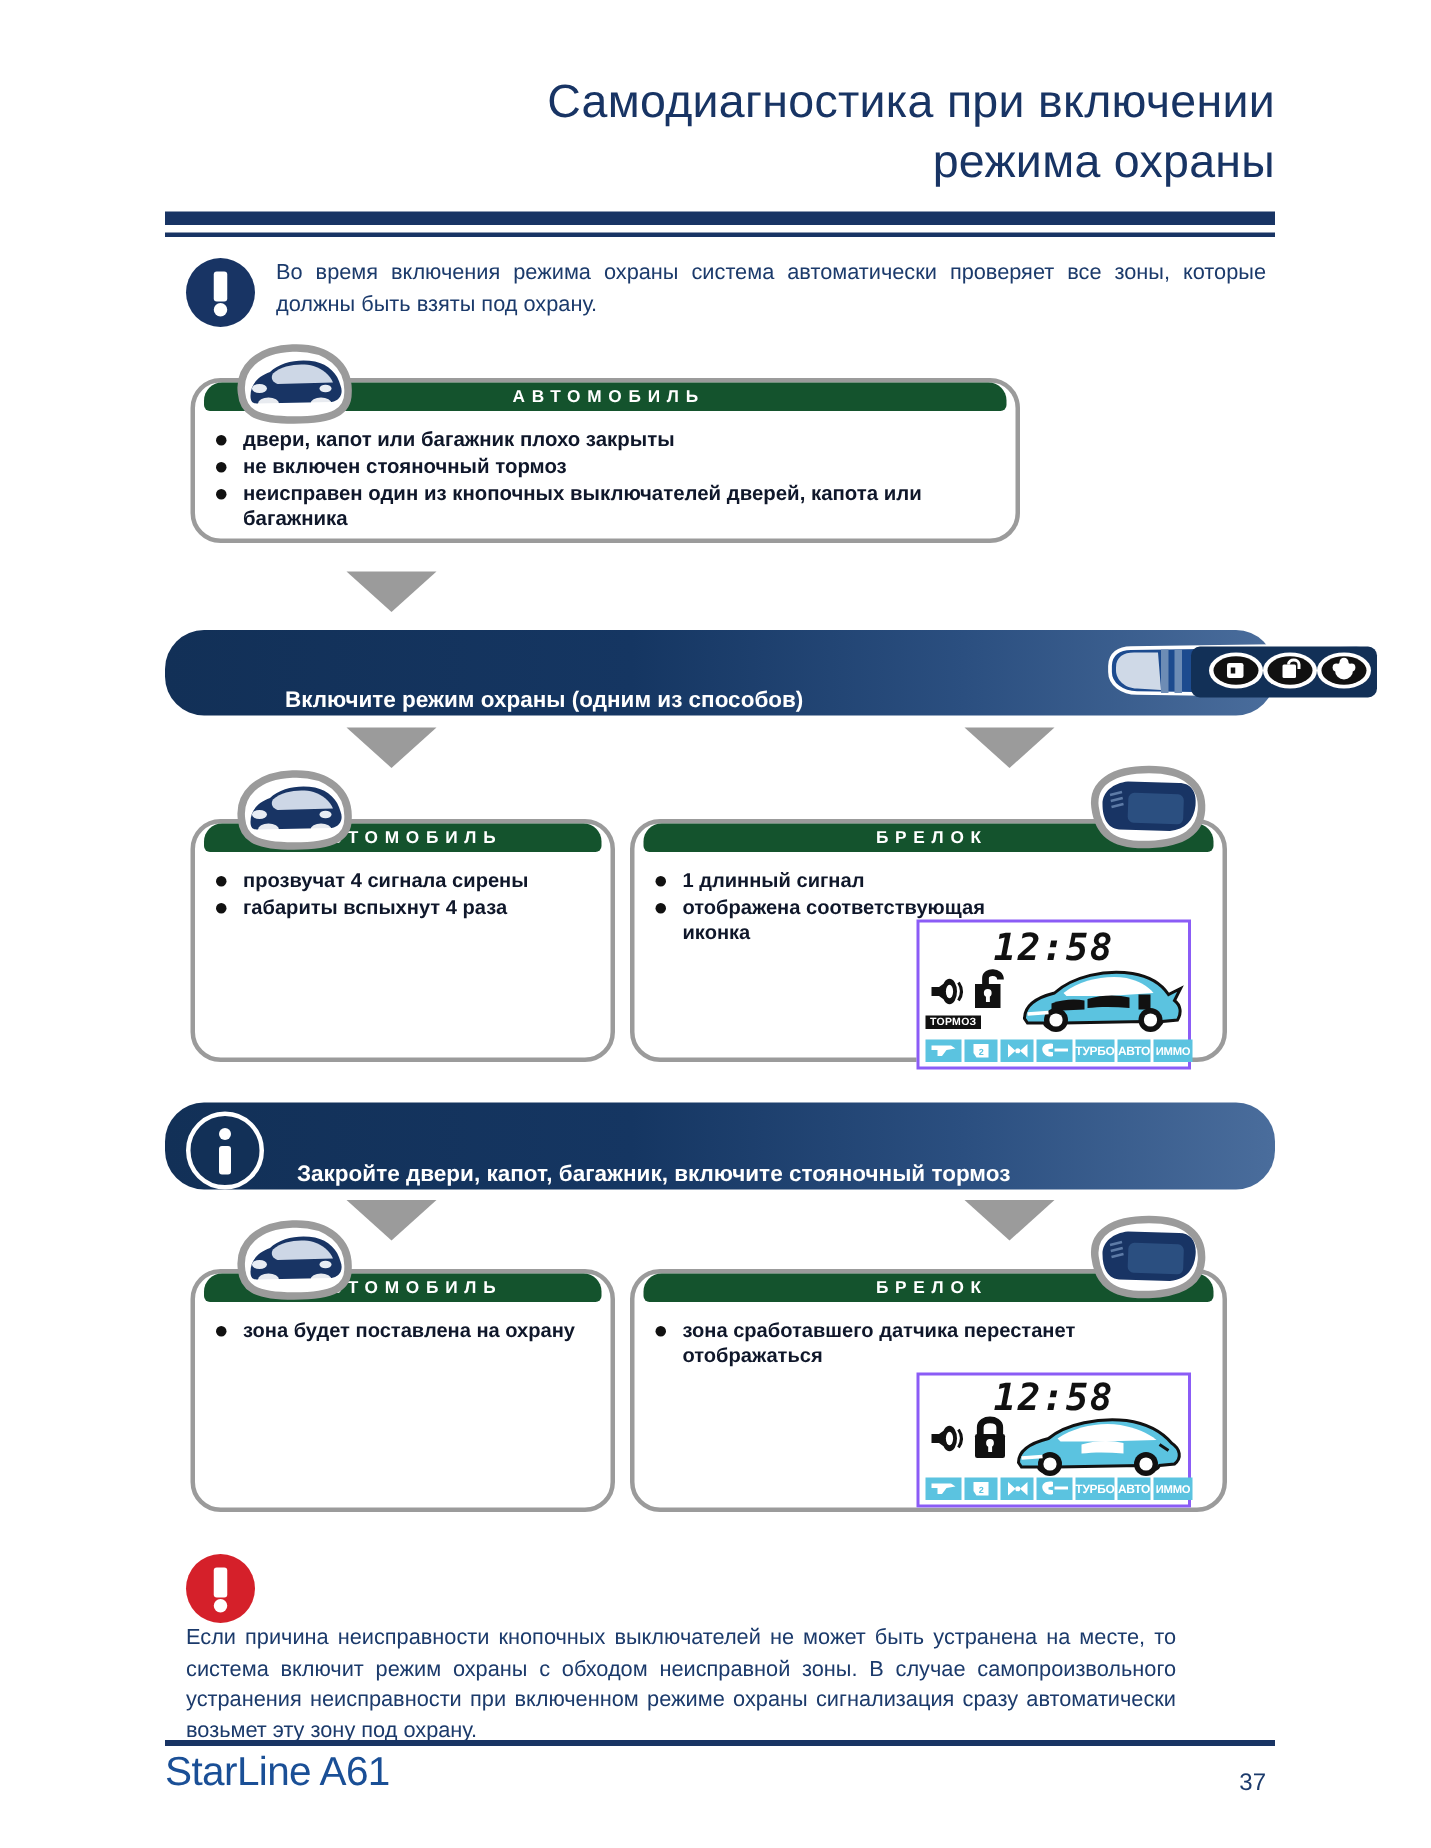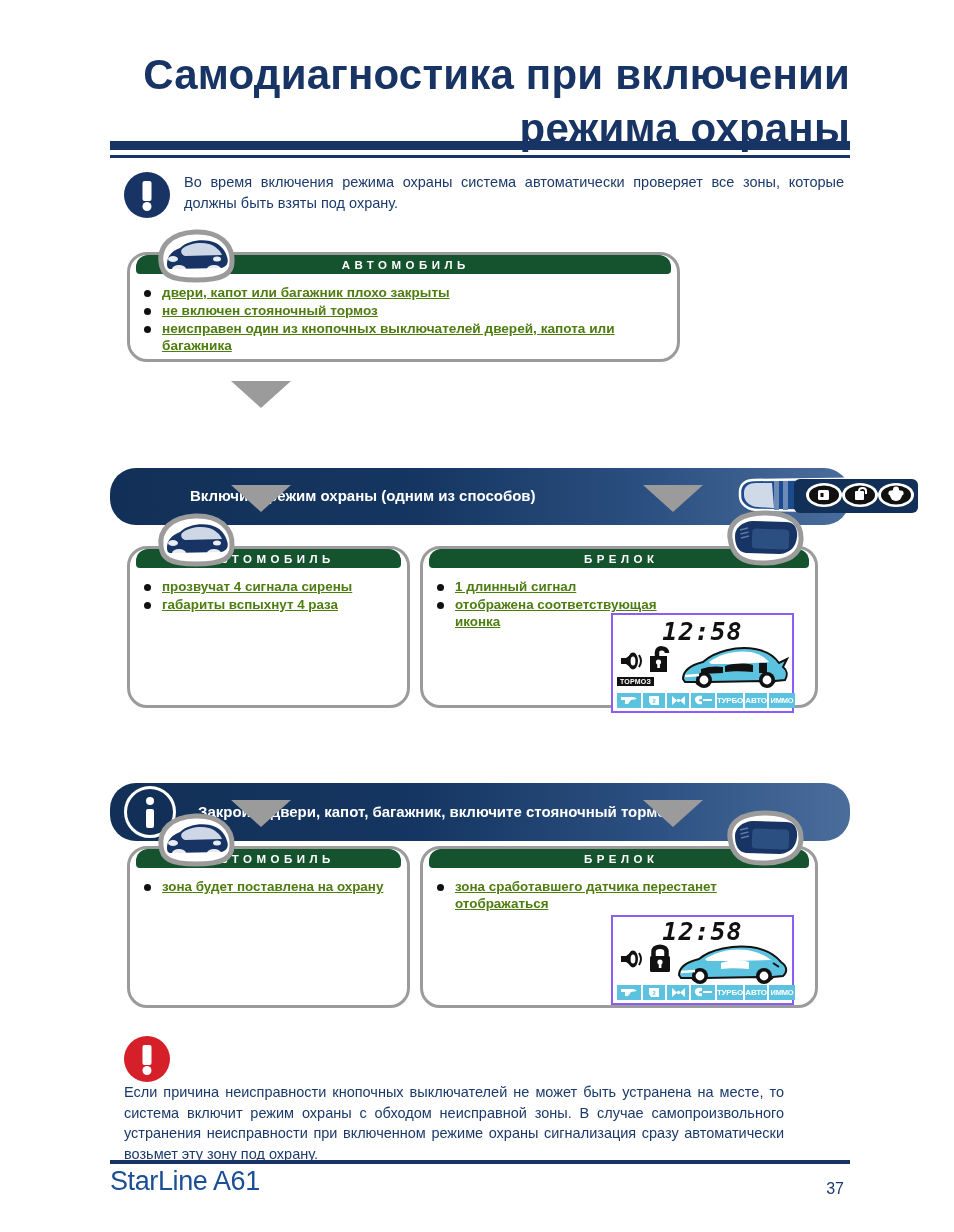--- a/index.html
+++ b/index.html
@@ -11,21 +11,21 @@
     color: #1b3a6b;
     position: relative;
     overflow: hidden;
   }
   .page { position:relative; width:954px; height:1232px; }
 
   
   .title {
     position:absolute; left:110px; top:48px; width:740px;
     text-align:right;
-    font-size:42px; font-weight:bold; line-height:1.28;
+    font-size:31px; font-weight:normal; line-height:1.28;
     color:#183464; letter-spacing:0.2px;
   }
   .rule-thick { position:absolute; left:110px; top:141px; width:740px; height:9px; background:#183464; }
   .rule-thin  { position:absolute; left:110px; top:155px; width:740px; height:3px; background:#183464; }
 
   
   .notice { position:absolute; display:flex; align-items:flex-start; }
   .notice .badge {
     width:46px; height:46px; border-radius:50%;
     flex:0 0 46px; position:relative; margin-right:14px;
@@ -44,21 +44,21 @@
     font-size:14.5px; line-height:1.42; color:#1b3a6b;
     text-align:justify; text-justify:inter-word;
   }
   .notice .ntext p { margin:0; }
 
   
   .bluebar {
     position:absolute; left:110px; width:740px;
     border-radius:26px;
     background:linear-gradient(to right,#123057 0%,#153662 42%,#2b4f80 72%,#4a6d9c 100%);
-    display:flex; align-items:center;margin-top:48px;
+    display:flex; align-items:flex-end;
   }
   .bluebar .icon-circ {
     width:52px; height:52px; border-radius:50%;
     background:#123057; border:3px solid #ffffff;
     position:relative; flex:0 0 52px; margin-left:14px;
   }
   .icon-circ .i-dot {
     position:absolute; left:50%; top:8px; transform:translateX(-50%);
     width:8px; height:8px; border-radius:50%; background:#fff;
   }
@@ -87,22 +87,21 @@
     display:flex; align-items:center; justify-content:center;
     text-indent:4.5px;
   }
   .card-body {
     position:absolute; left:10px; right:10px; top:30px; bottom:8px;
   }
   ul.bullets { list-style:none; margin:0; padding:0; }
   ul.bullets li {
     position:relative; padding-left:22px; margin-bottom:1px;
     font-size:13.4px; font-weight:bold; line-height:1.25;
-    color:#4d7c0f;
-    text-decoration:underline;
+    color:#0f172a;
   }
   ul.bullets li::before {
     content:""; position:absolute; left:4px; top:5px;
     width:7px; height:7px; border-radius:50%; background:#111;
   }
   ul.bullets.wide li { font-size:13.6px; }
 
   
   .car-sticker { position:absolute; z-index:5; }
   .car-sticker svg { display:block; }

